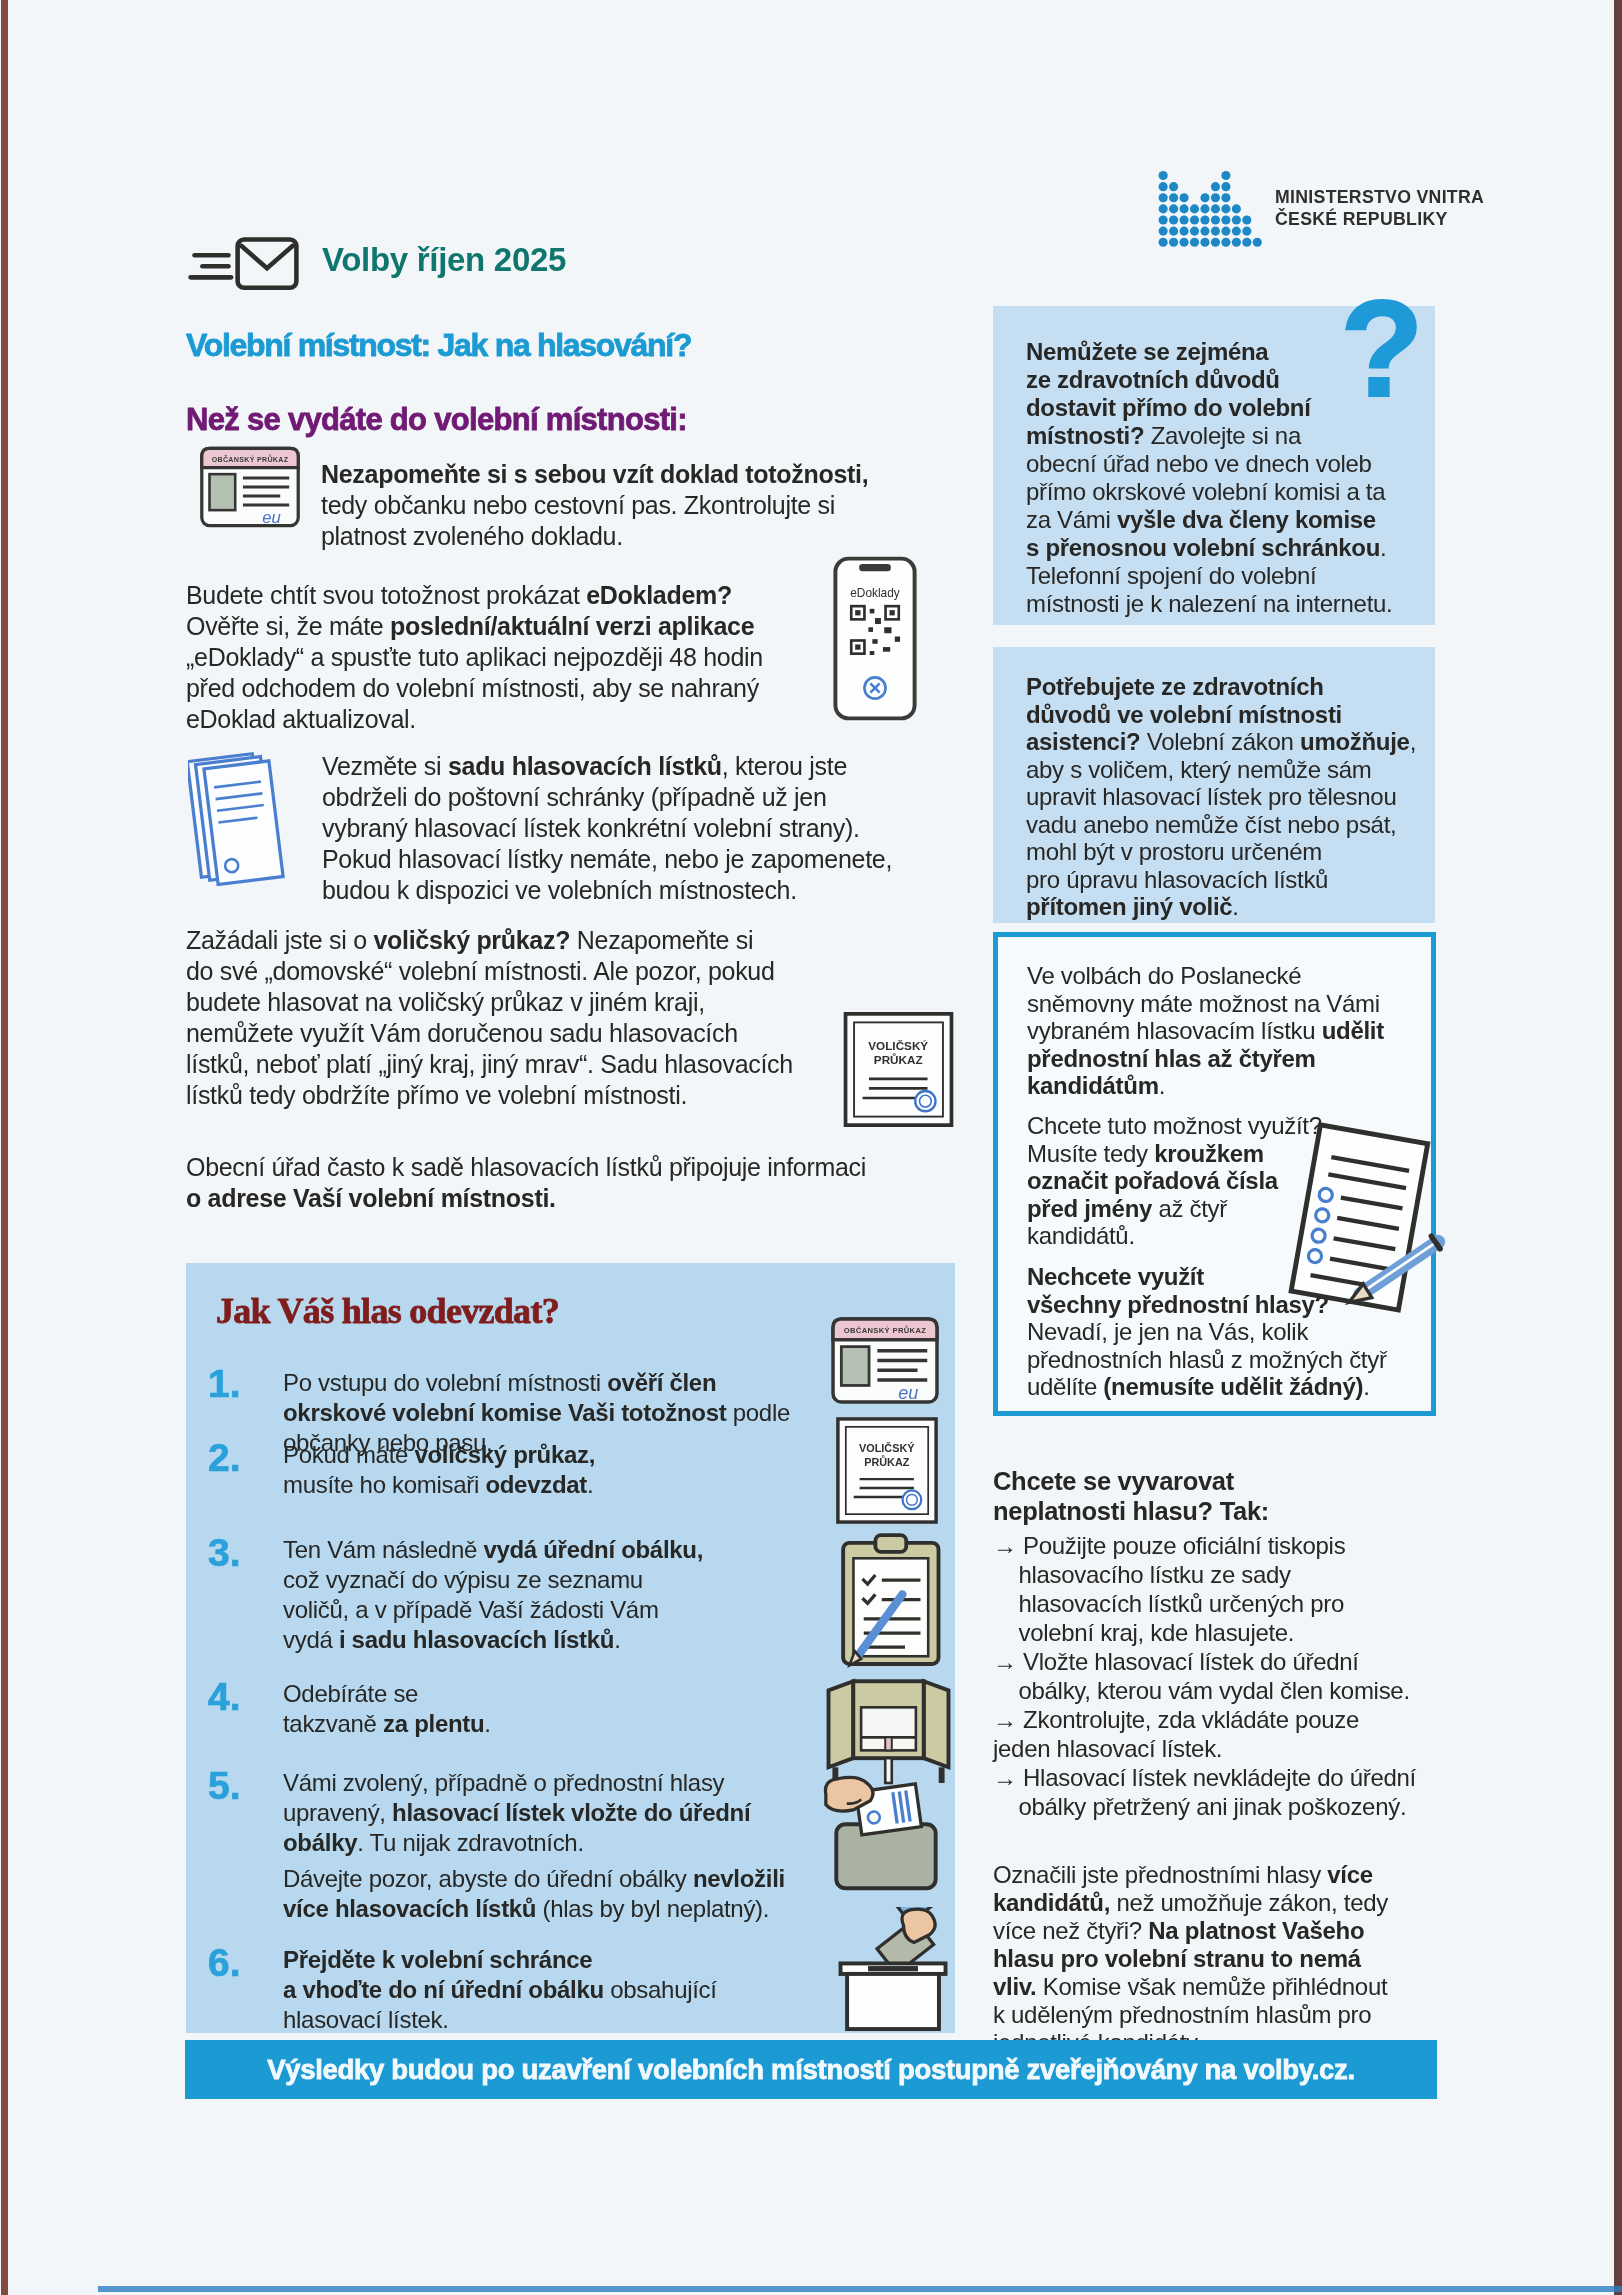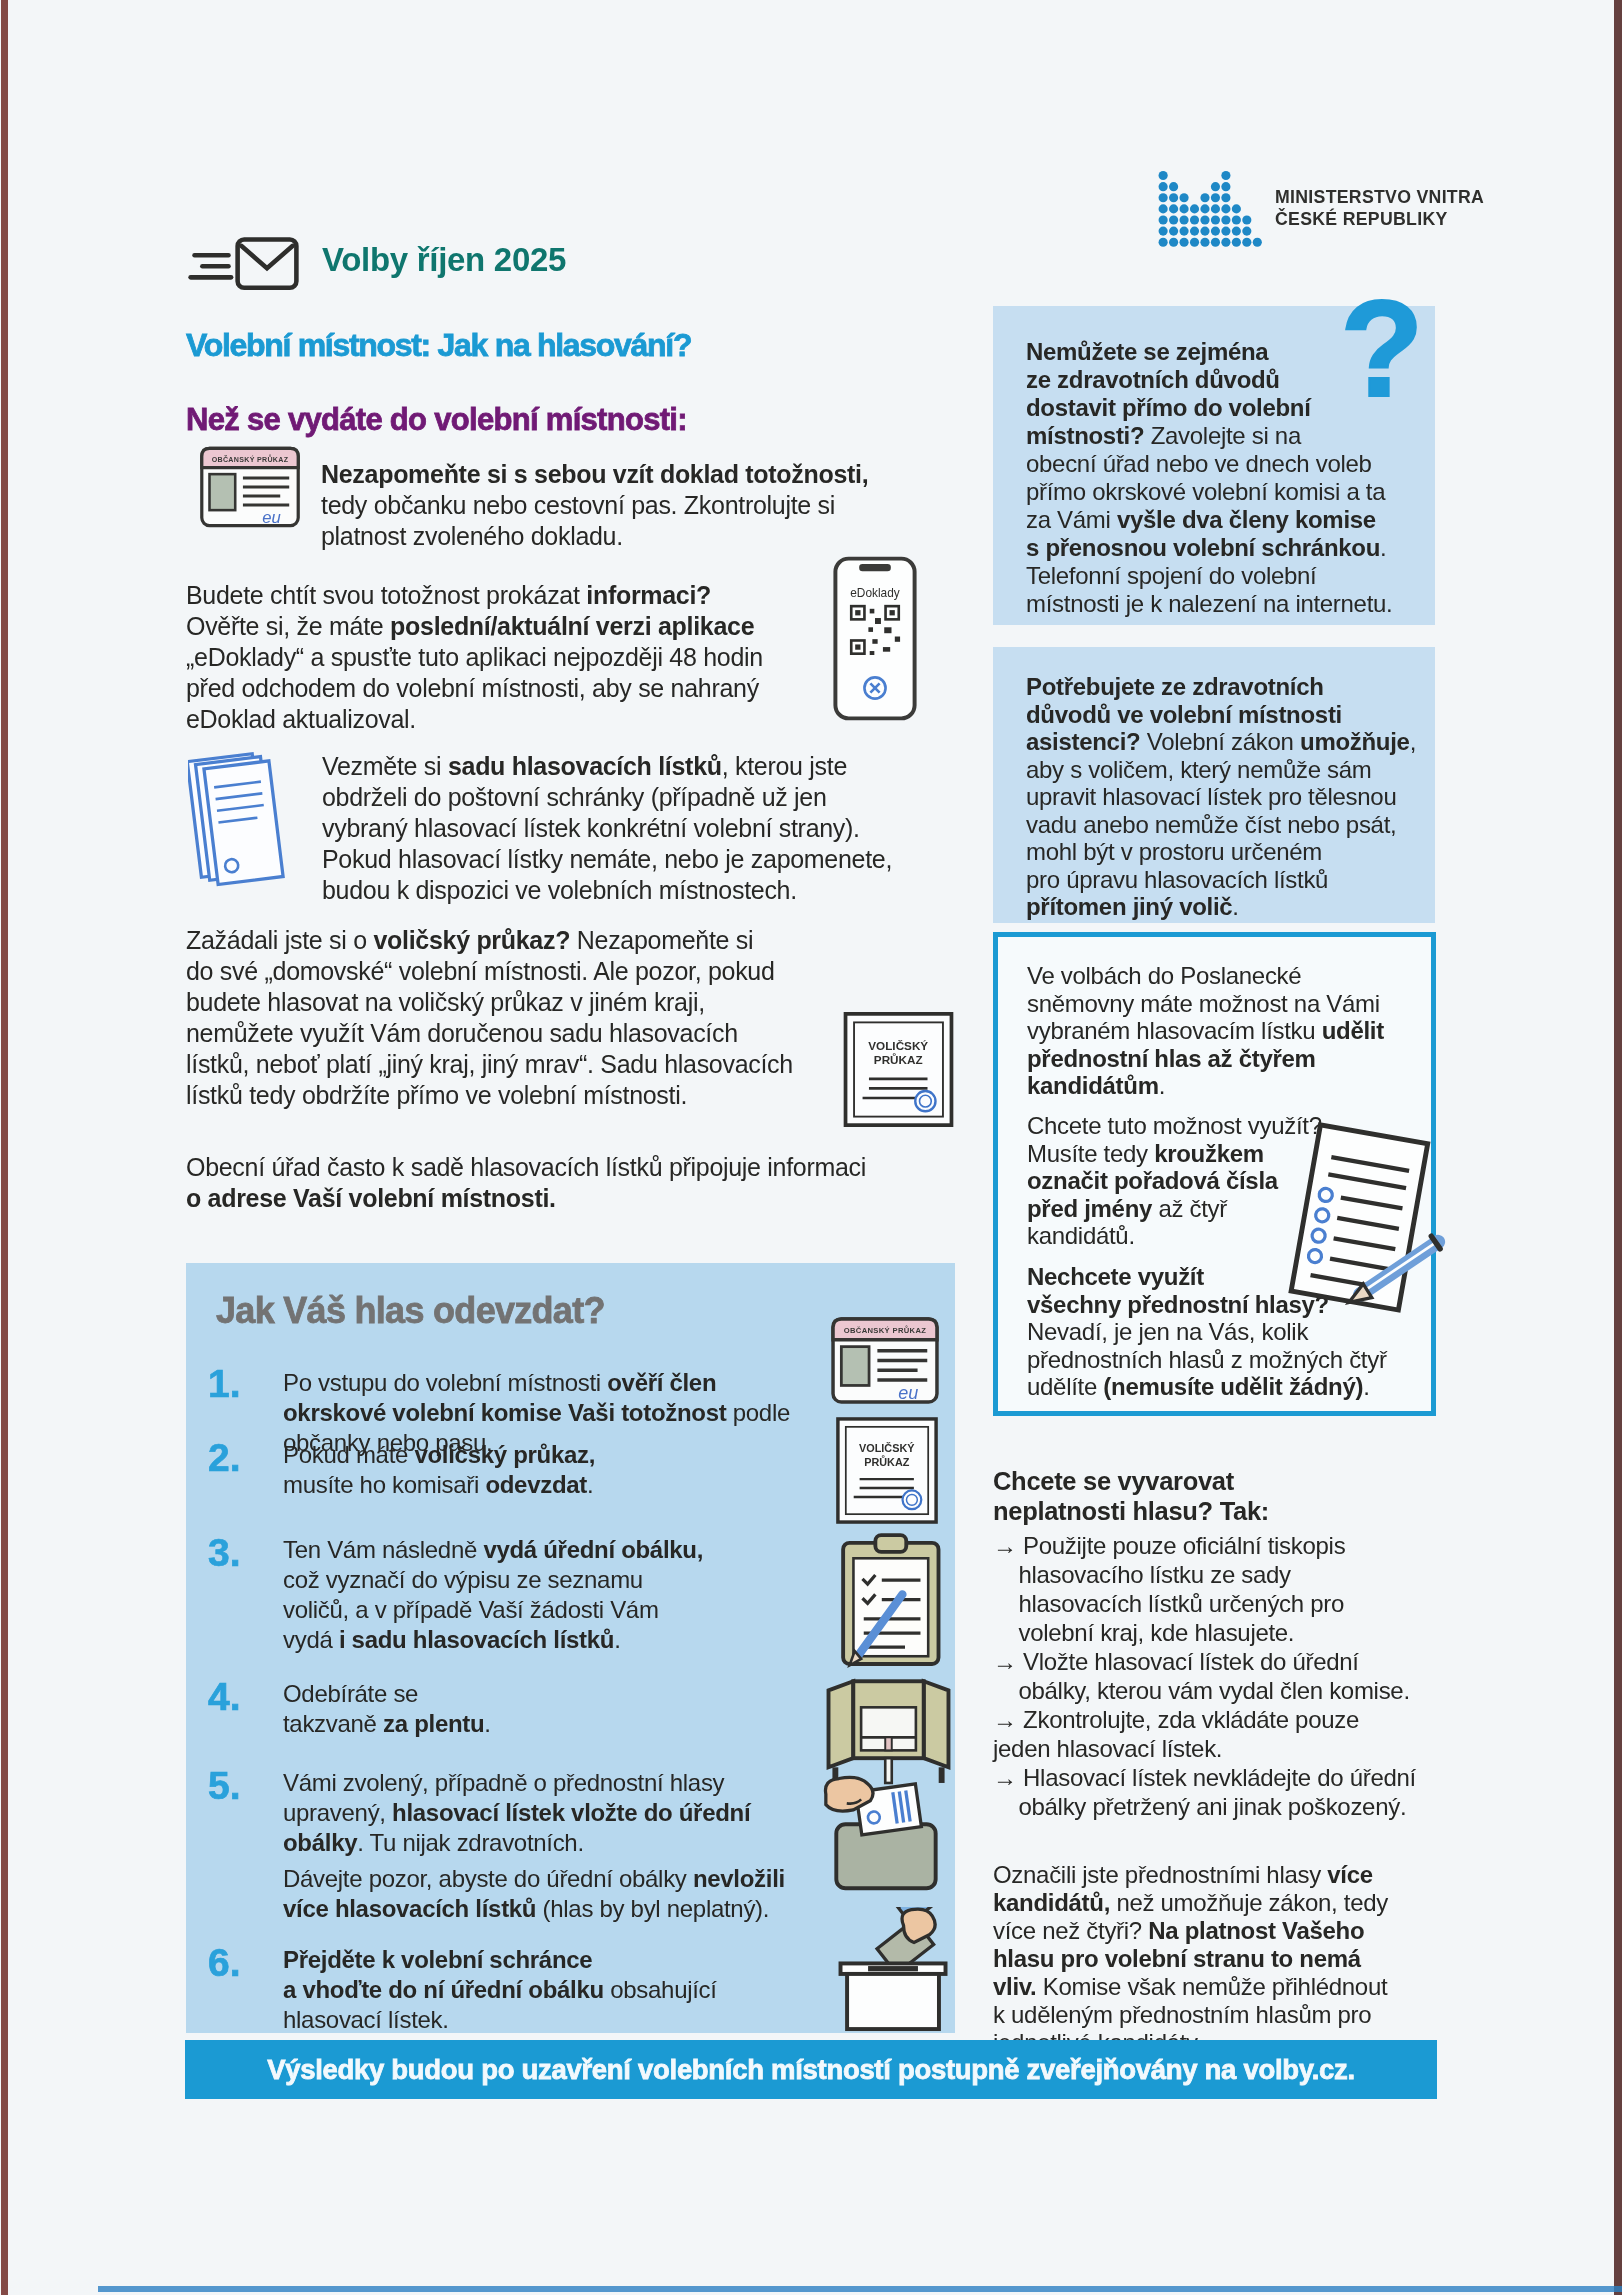--- a/index.html
+++ b/index.html
@@ -11,21 +11,21 @@
   .xb{font-weight:700;-webkit-text-stroke:0.8px currentColor;}
   .t38{font-size:25px;line-height:31px;letter-spacing:-0.3px;}
   .t37s{font-size:24px;line-height:30px;letter-spacing:-0.3px;}
   .rt1{font-size:24px;line-height:28px;letter-spacing:-0.3px;}
   .rt2{font-size:24px;line-height:27.5px;letter-spacing:-0.3px;}
   .rt3{font-size:24px;line-height:29px;letter-spacing:-0.3px;}
   .brand{font-size:33px;font-weight:700;letter-spacing:-0.3px;color:#0f766e;}
   .ministry{font-size:17.7px;line-height:21.6px;font-weight:700;letter-spacing:0.3px;color:#2f2f2d;}
   .h1{font-size:32px;letter-spacing:-1.3px;color:#1b9ad3;}
   .h2{font-size:31px;letter-spacing:-0.7px;color:#701a75;}
-  .h3{font-size:36px;letter-spacing:-0.7px;color:#737373;}
+  .h3{font-size:36px;letter-spacing:-0.7px;color:#7f1d1d;font-family:Liberation Serif, serif;}
   .avh{font-size:25.5px;line-height:30px;font-weight:700;letter-spacing:-0.3px;}
   .num{font-size:39px;color:#2aa1db;font-weight:700;-webkit-text-stroke:0.7px #2aa1db;}
   .panel{background:#b7d8ee;}
   .bluebox{background:#c6def1;}
   .prefbox{background:#f6fafc;border:5.9px solid #1b9ad3;}
   .banner{background:#1b9ad3;color:#f2f9fd;font-size:27.5px;font-weight:700;
           text-align:center;line-height:59px;letter-spacing:-0.3px;}
   .qmark{font-size:137px;font-weight:700;color:#1f9ad8;-webkit-text-stroke:2px #1f9ad8;line-height:137px;}
   svg{display:block;}
 </style>
@@ -275,21 +275,21 @@
         <use href="#sym-idcard"></use>
       </svg>
   </div>
   <div class="abs lines t38" style="left:321px;top:459px;">
       <div class="ln"><span class="b">Nezapomeňte si s sebou vzít doklad totožnosti,</span></div>
       <div class="ln"><span>tedy občanku nebo cestovní pas. Zkontrolujte si</span></div>
       <div class="ln"><span>platnost zvoleného dokladu.</span></div>
     </div>
 
   <div class="abs lines t38" style="left:186px;top:580px;">
-      <div class="ln"><span>Budete chtít svou totožnost prokázat </span><span class="b">informaci?</span></div>
+      <div class="ln"><span>Budete chtít svou totožnost prokázat </span><span class="b">eDokladem?</span></div>
       <div class="ln"><span>Ověřte si, že máte </span><span class="b">poslední/aktuální verzi aplikace</span></div>
       <div class="ln"><span>„eDoklady“ a spusťte tuto aplikaci nejpozději 48 hodin</span></div>
       <div class="ln"><span>před odchodem do volební místnosti, aby se nahraný</span></div>
       <div class="ln"><span>eDoklad aktualizoval.</span></div>
     </div>
   <div class="abs" style="left:831px;top:556px;width:88px;height:165px;">
     <svg width="88" height="165" viewBox="0 0 134 252">
         <use href="#sym-phone"></use>
       </svg>
   </div>

